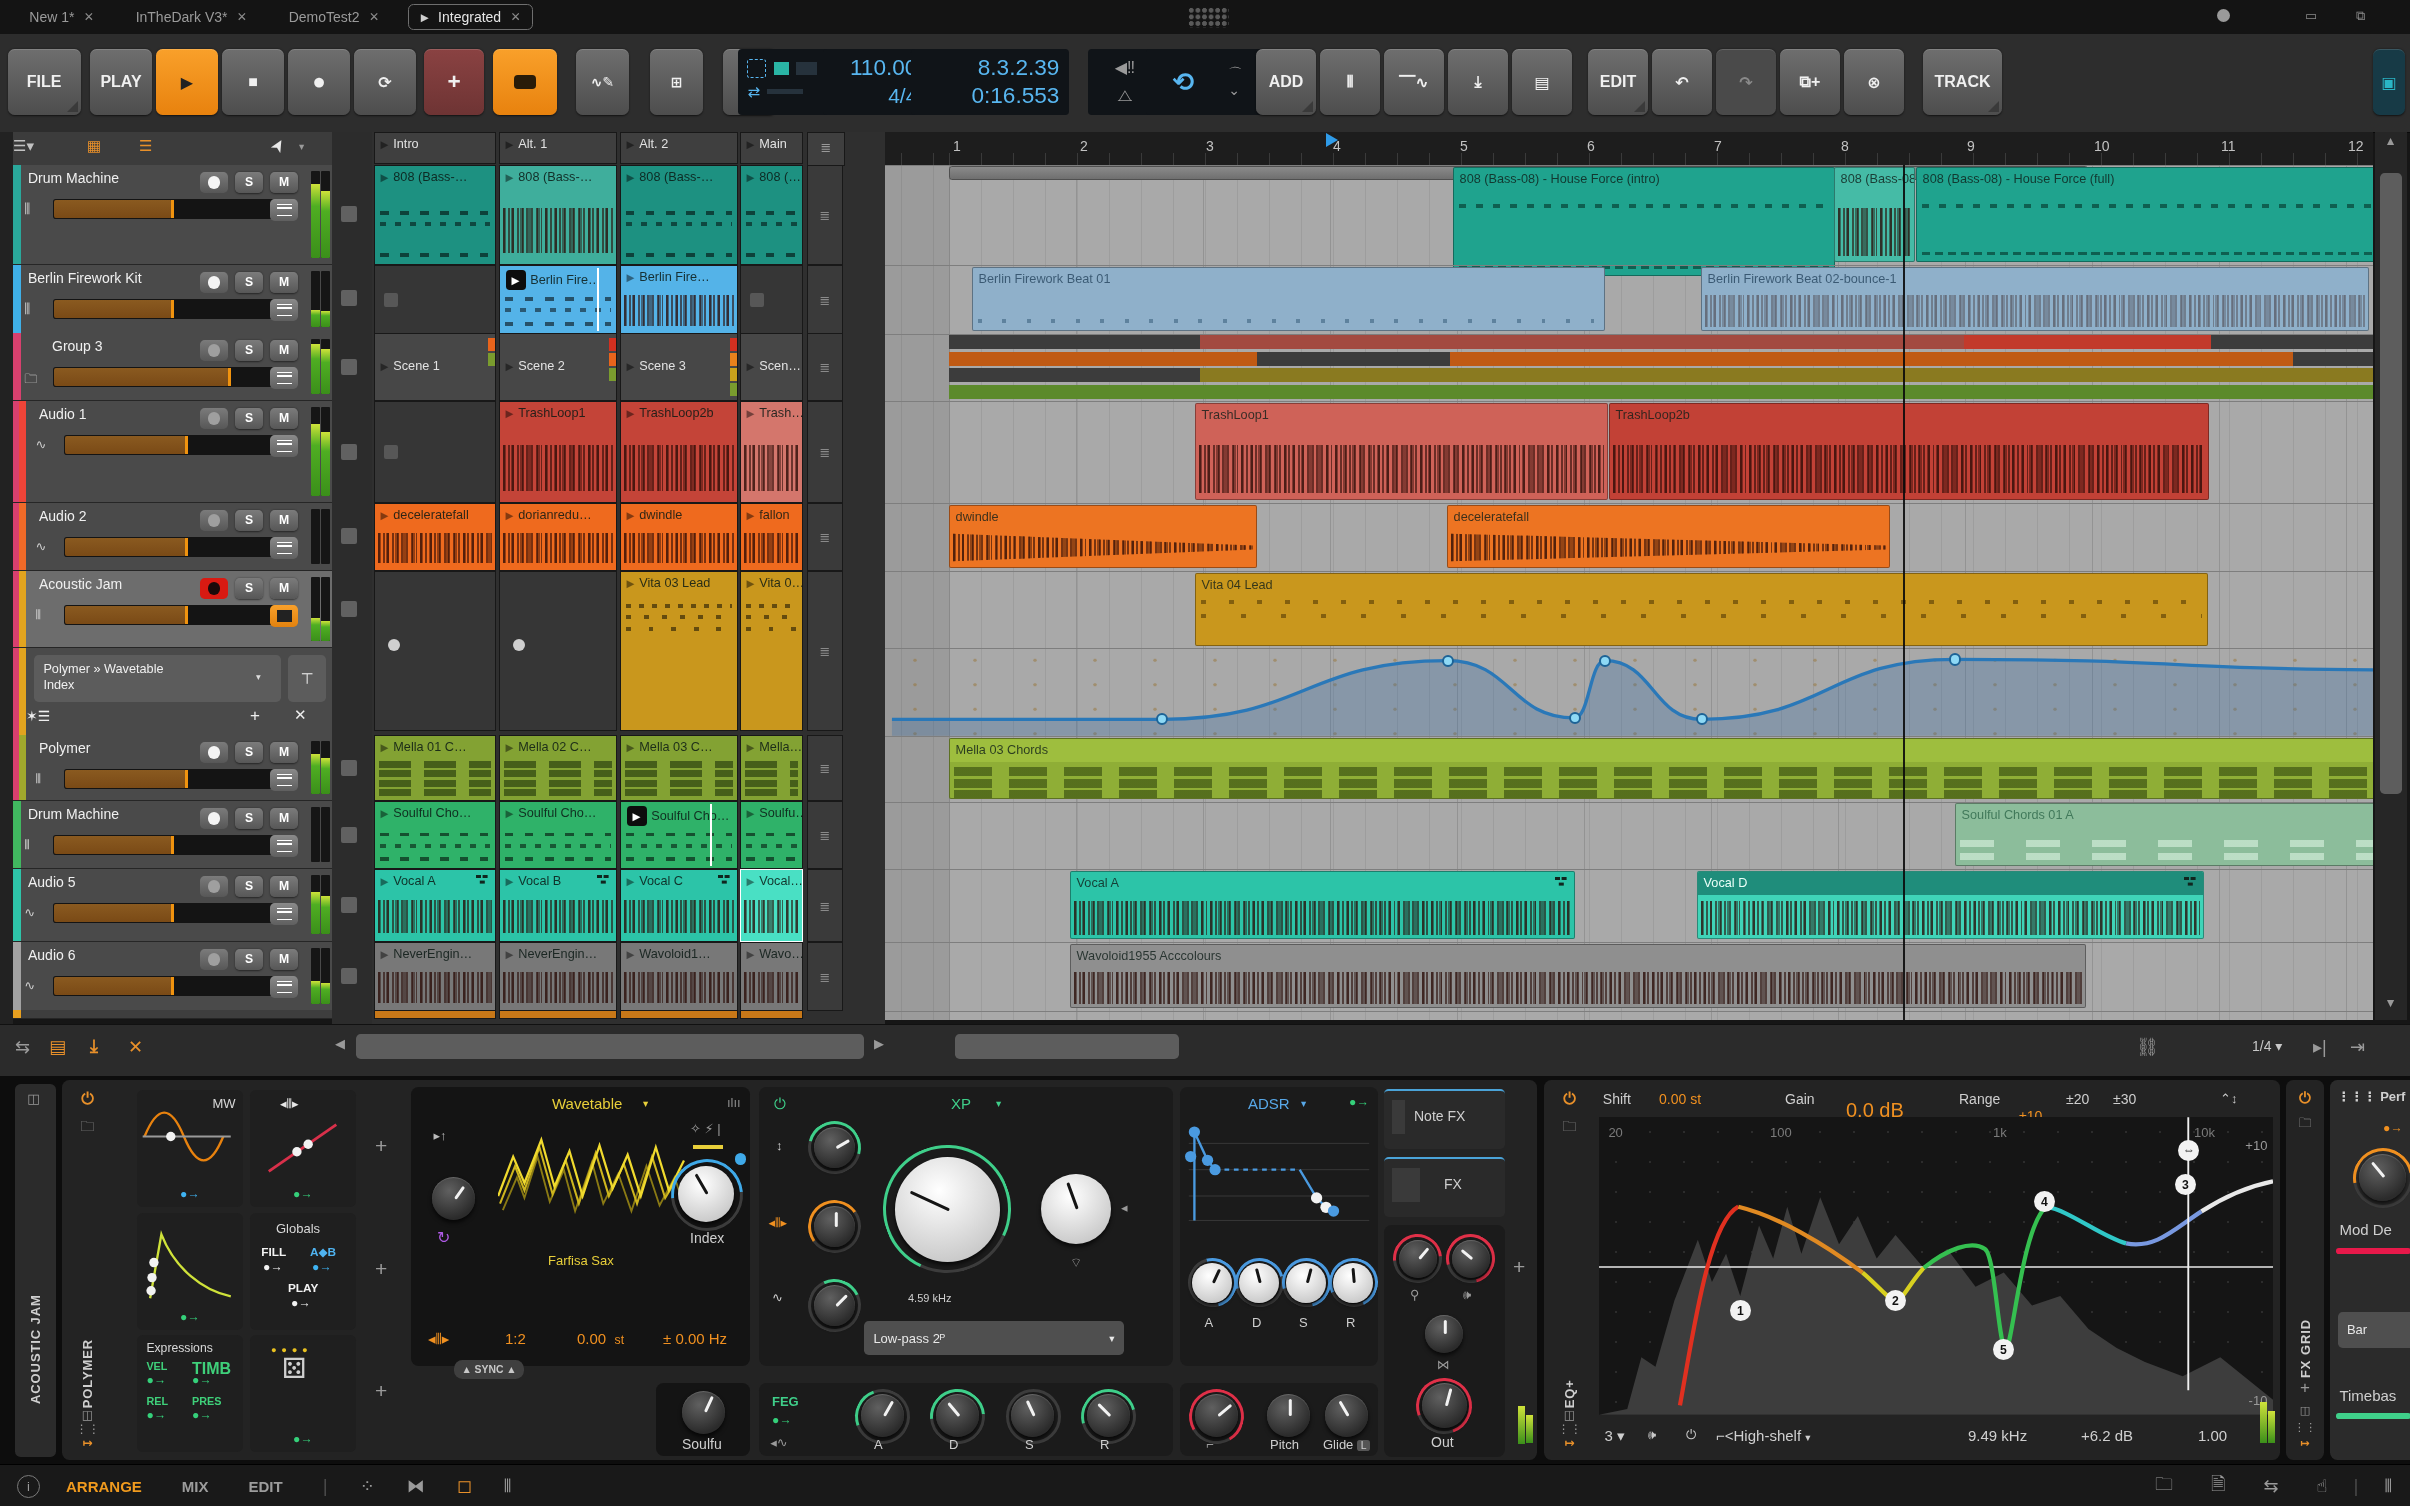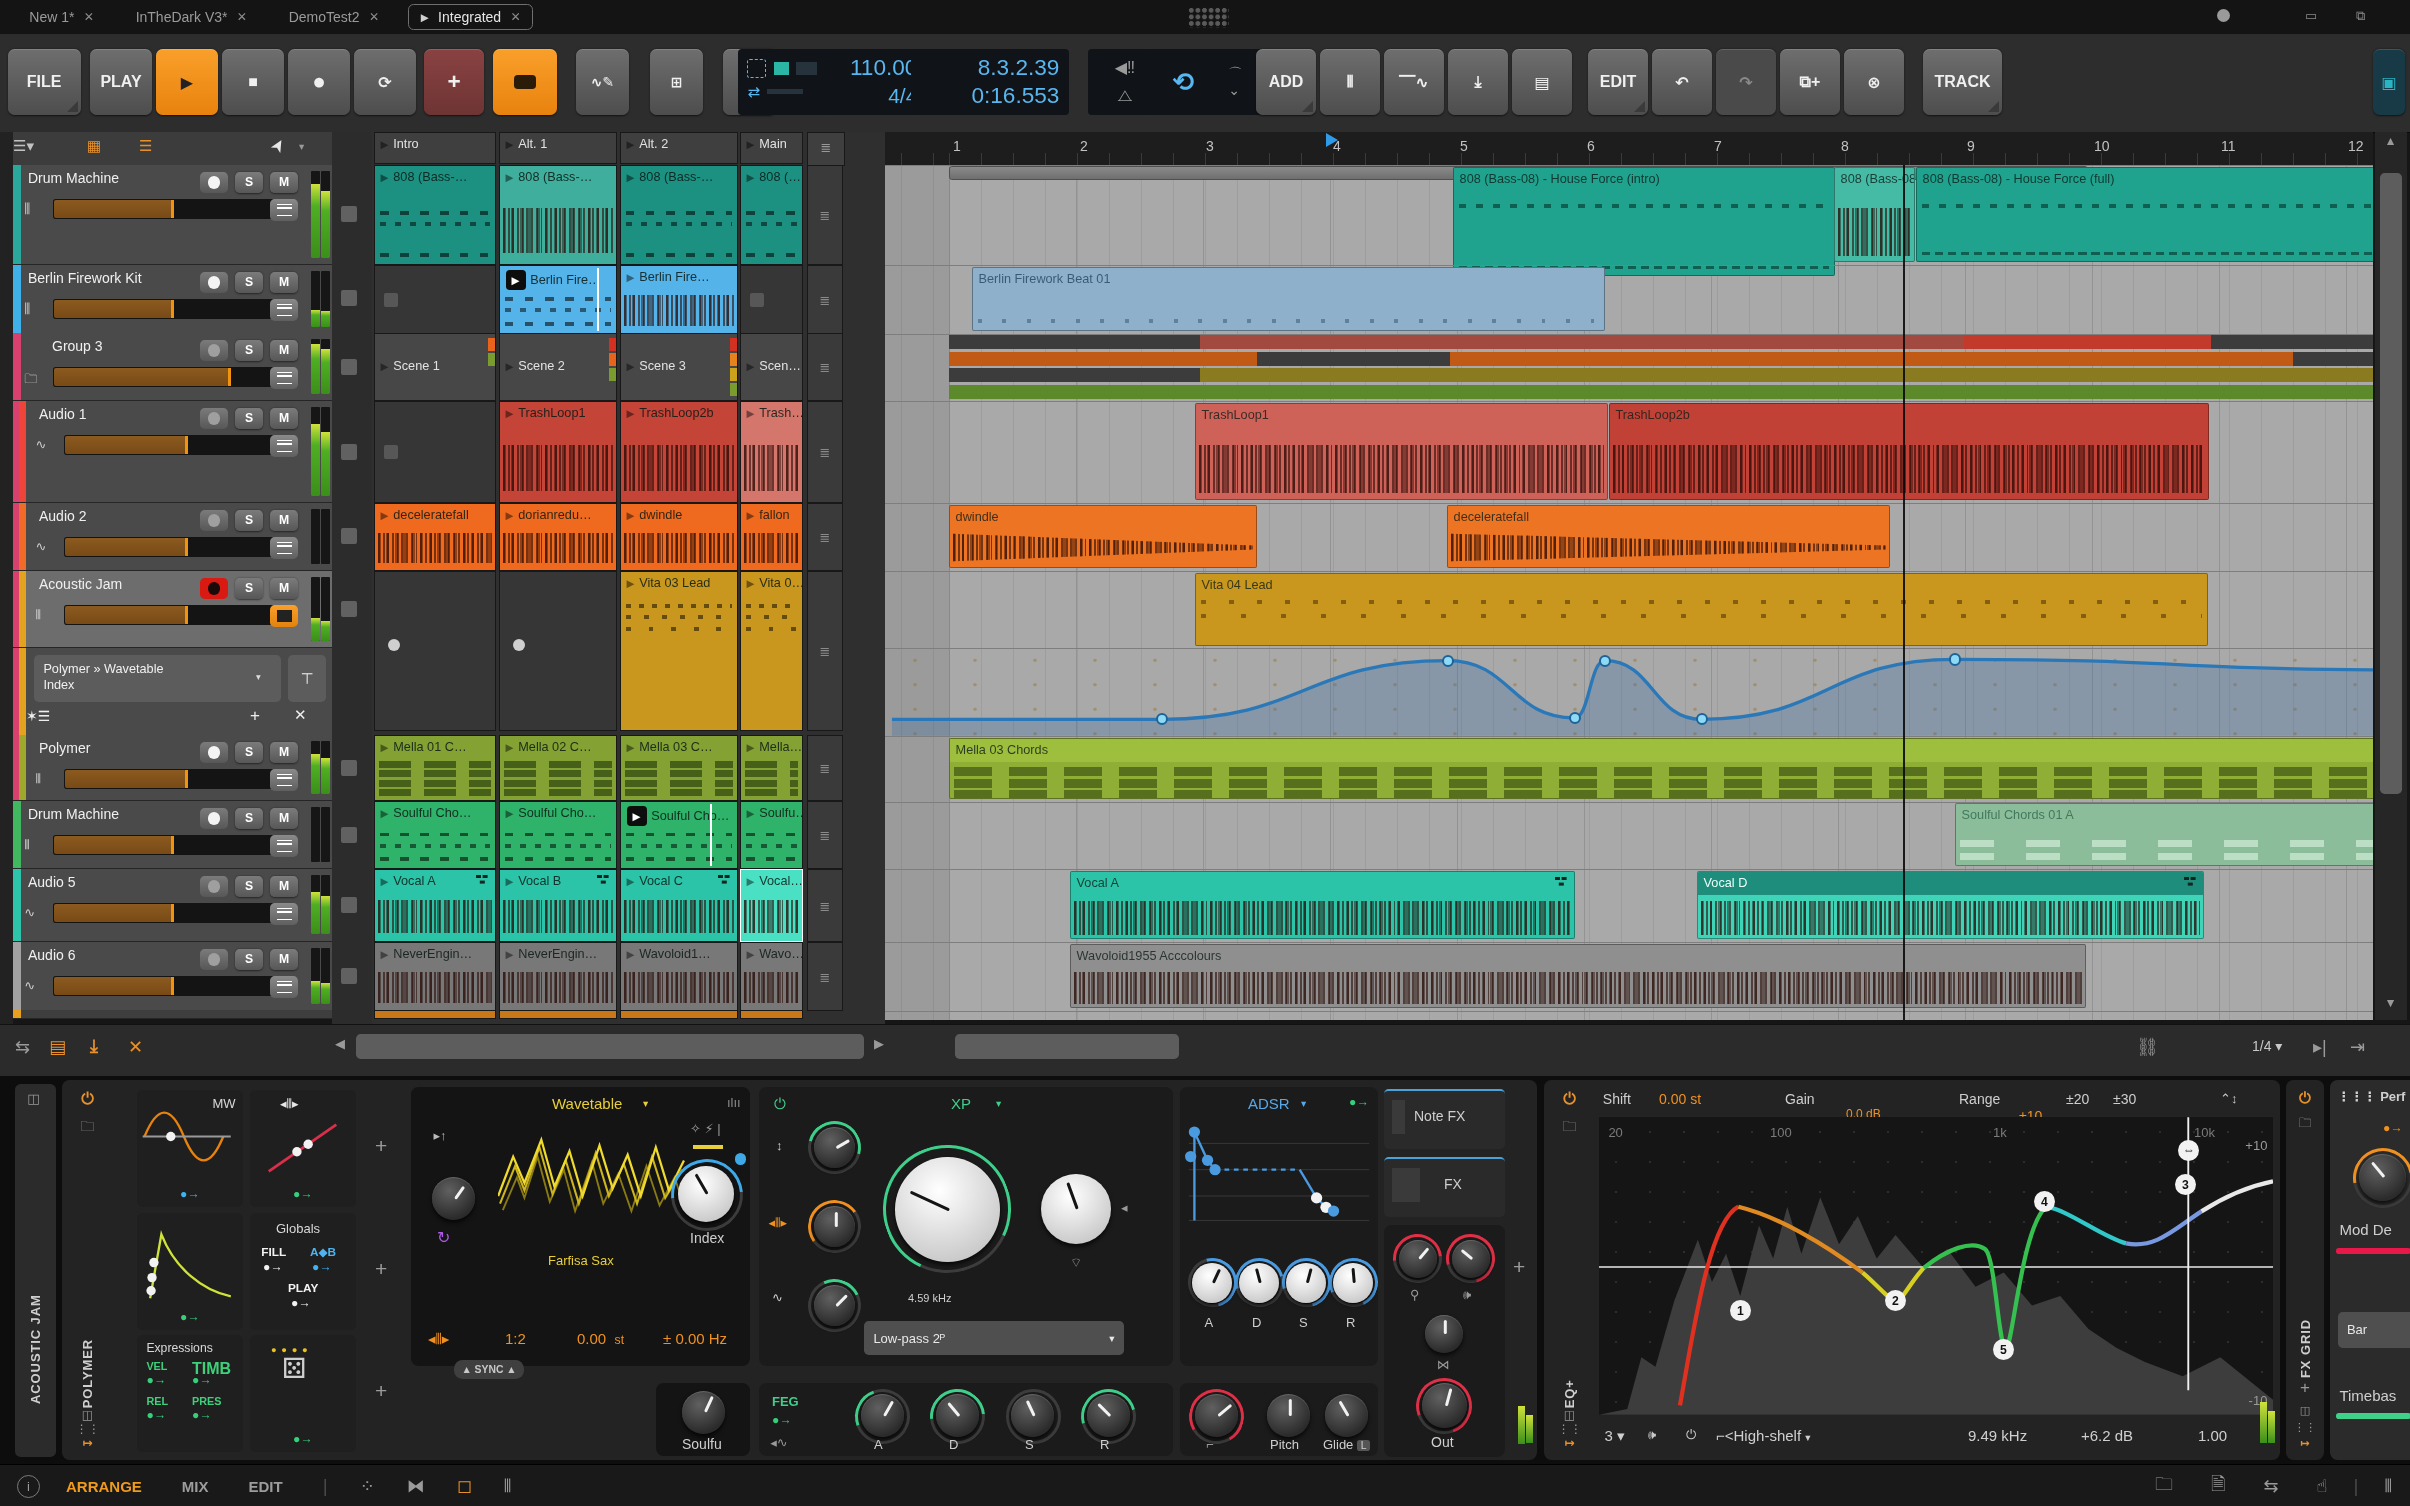--- a/index.html
+++ b/index.html
@@ -728,20 +728,24 @@
       <div class="aclip" style="left: 1031px; top: 1.9px; width: 473px; height: 95px; background: rgb(31, 163, 142);">
         <div class="lab" style="color: rgba(15, 30, 25, 0.8);">808 (Bass-08) - House Force (full)</div>
         <div class="dashes" style="top: 36px; background-image: repeating-linear-gradient(90deg, rgba(0, 40, 30, 0.55) 0px, rgba(0, 40, 30, 0.55) 6.6px, transparent 6.6px, transparent 17px);"></div>
         <div class="dashes" style="bottom: 5.6px; background-image: repeating-linear-gradient(90deg, rgba(0, 40, 30, 0.55) 0px, rgba(0, 40, 30, 0.55) 8.5px, transparent 8.5px, transparent 13px);"></div>
       </div>
       <div class="lanesep" style="top: 100px;"></div>
       <div class="aclip" style="left: 87px; top: 102px; width: 633px; height: 64px; background: rgb(143, 176, 202);">
         <div class="lab" style="color: rgba(30, 60, 85, 0.75);">Berlin Firework Beat 01</div>
         <div class="dashes" style="bottom: 7.5px; background-image: repeating-linear-gradient(90deg, rgba(20, 60, 90, 0.4) 0px, rgba(20, 60, 90, 0.4) 3.8px, transparent 3.8px, transparent 24.5px);"></div>
       </div>
+      <div class="aclip" style="left: 816px; top: 102px; width: 668px; height: 64px; background: rgb(143, 176, 202);">
+        <div class="lab" style="color: rgba(30, 60, 85, 0.75);">Berlin Firework Beat 02-bounce-1</div>
+        <div class="wf dark" style="top: 27px; height: 32px; opacity: 0.5;"></div>
+      </div>
       <div class="lanesep" style="top: 169px;"></div>
       <div style="position: absolute; left: 64px; top: 170px; width: 251px; height: 14px; background: rgb(60, 60, 60);"></div>
       <div style="position: absolute; left: 315px; top: 170px; width: 764px; height: 14px; background: rgb(163, 74, 64);"></div>
       <div style="position: absolute; left: 1079px; top: 170px; width: 247px; height: 14px; background: rgb(194, 58, 43);"></div>
       <div style="position: absolute; left: 1326px; top: 170px; width: 178px; height: 14px; background: rgb(60, 60, 60);"></div>
       <div style="position: absolute; left: 64px; top: 187px; width: 308px; height: 14px; background: rgb(192, 90, 20);"></div>
       <div style="position: absolute; left: 372px; top: 187px; width: 193px; height: 14px; background: rgb(60, 60, 60);"></div>
       <div style="position: absolute; left: 565px; top: 187px; width: 843px; height: 14px; background: rgb(192, 90, 20);"></div>
       <div style="position: absolute; left: 1408px; top: 187px; width: 95px; height: 14px; background: rgb(60, 60, 60);"></div>
       <div style="position: absolute; left: 64px; top: 203px; width: 251px; height: 14px; background: rgb(60, 60, 60);"></div>
@@ -1106,21 +1110,21 @@
       <span class="gicon" style="font-size:14px;margin-top:7.5px;">🗀</span>
       <div class="vtext" style="flex:1;margin-top:13px;">EQ+</div>
       <span class="gicon" style="font-size:12.2px;">◫</span>
       <span class="gicon" style="font-size:12.2px;">⋮⋮</span>
       <span class="oicon" style="font-size:12.2px;">↦</span>
     </div>
     <div class="abs" style="left:1599px;top:9.4px;width:674px;height:30px;">
       <span class="dtext" style="left:3.8px;top:5.6px;font-size:14px;">Shift</span>
       <span class="dtext orange" style="left:60px;top:5.6px;font-size:14px;">0.00 st</span>
       <span class="dtext" style="left:186px;top:5.6px;font-size:14px;">Gain</span>
-      <span class="dtext orange" style="left:247px;top:22px;font-size:12px;">0.0 dB</span>
+      <span class="dtext orange" style="left:247px;top:14px;font-size:20px;">0.0 dB</span>
       <span class="dtext" style="left:360px;top:5.6px;font-size:14px;">Range</span>
       <span class="dtext orange" style="left:420px;top:23px;font-size:14px;border-bottom:2.8px solid #f09020;padding-bottom:1.9px;">±10</span>
       <span class="dtext" style="left:467px;top:5.6px;font-size:14px;">±20</span>
       <span class="dtext" style="left:514px;top:5.6px;font-size:14px;">±30</span>
       <span class="dtext" style="left:621px;top:5.6px;color:#c8c8c8;">⌃↕</span>
     </div>
     <div class="abs eqgrid" style="left:1599px;top:41px;width:674px;height:298px;background-color:#151515;">
       <svg width="674" height="298" style="position:absolute;" viewBox="0 0 716 316">
         <path d="M0,316 L30,310 45,255 60,265 80,195 105,130 120,175 135,145 150,190 170,115 185,150 200,95 215,145 235,85 255,135 275,105 295,150 315,125 345,160 370,140 400,180 430,165 460,200 490,190 520,225 550,245 580,260 620,275 660,255 716,300 L716,316 Z" fill="#3d3d3d"></path>
         <line x1="0" y1="159" x2="716" y2="159" stroke="#e8e8e8" stroke-width="1.6"></line>

